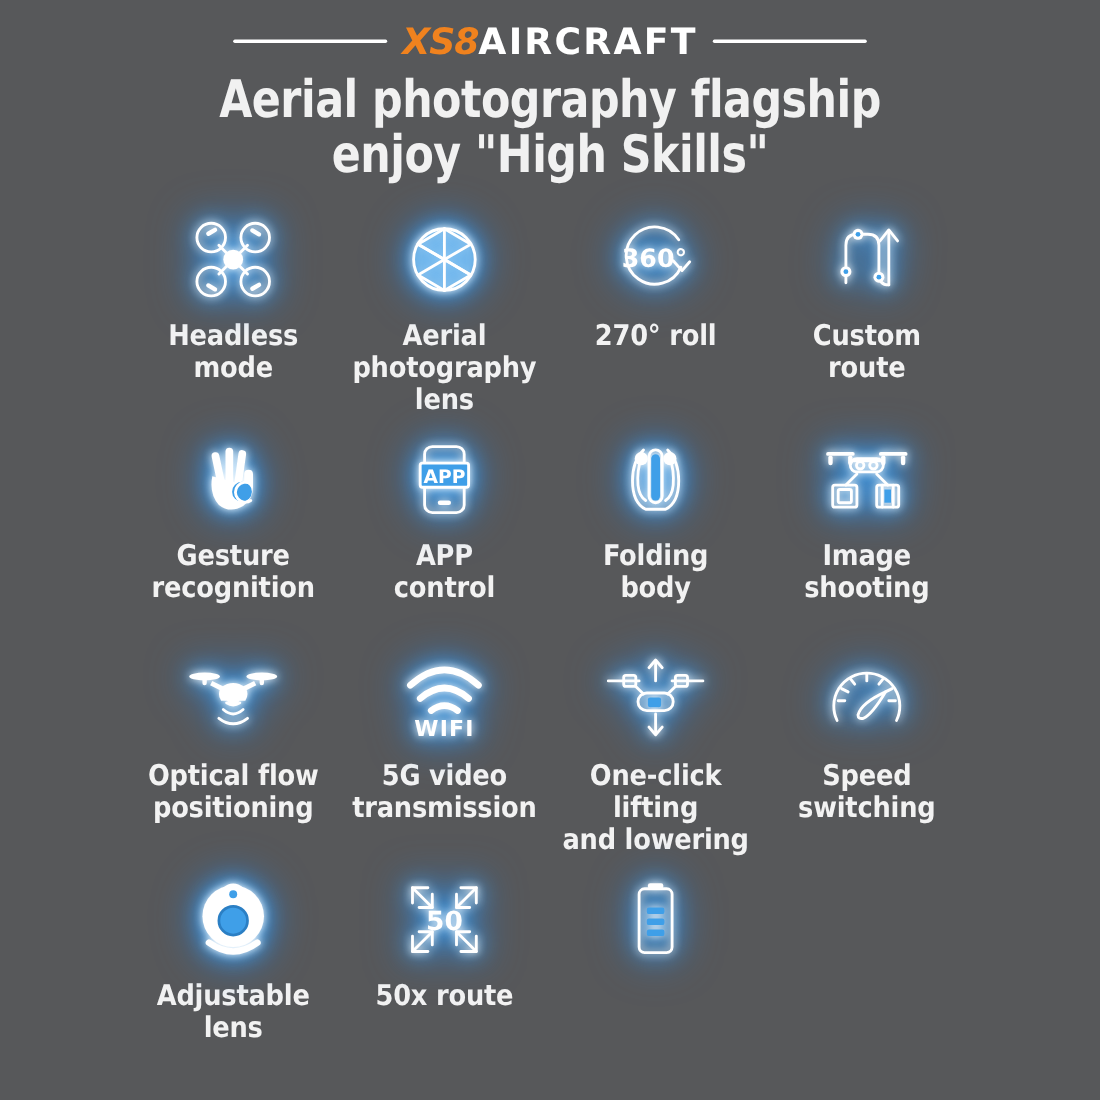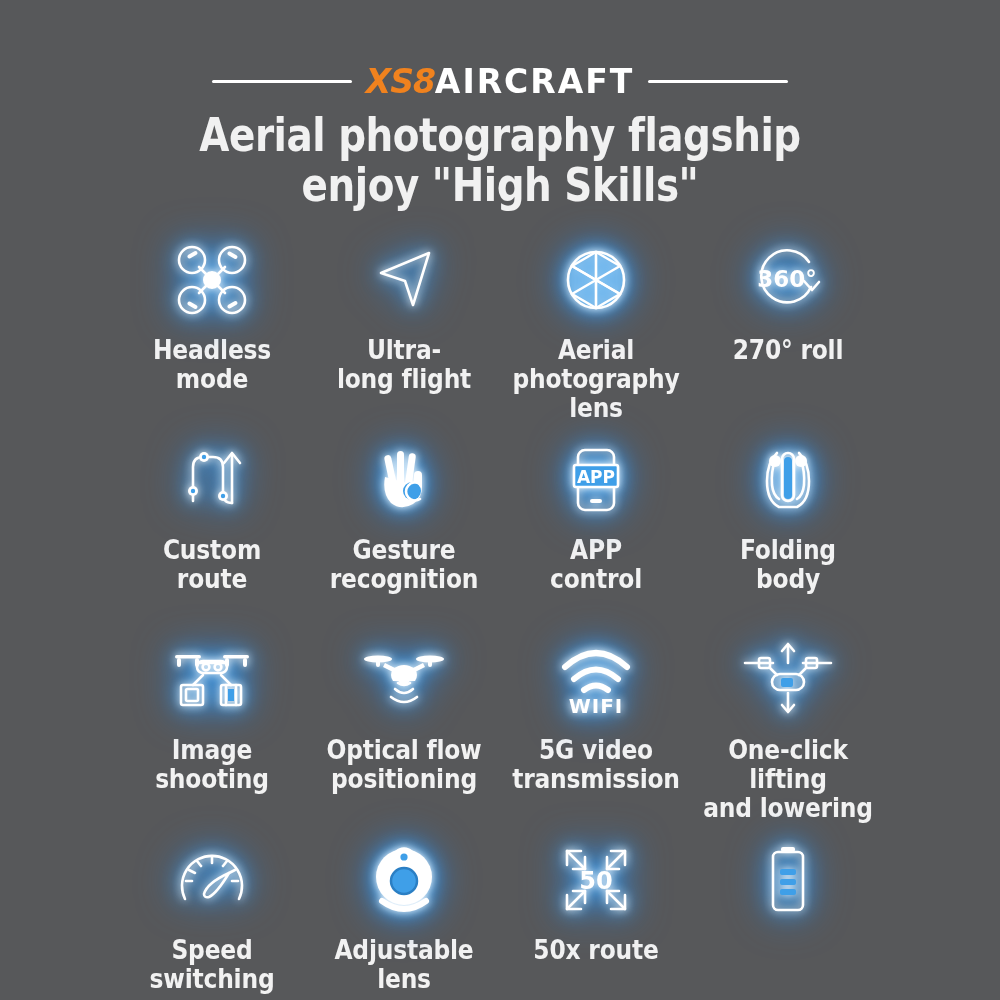--- a/index.html
+++ b/index.html
@@ -7,21 +7,21 @@
     width: 1000px; height: 1000px;
     background: #57585a;
     font-family: "DejaVu Sans", sans-serif;
     overflow: hidden;
   }
   .page { position: relative; width: 1000px; height: 1000px; background: #57585a; }
 
   
   .brand-bar {
     display: flex; align-items: center; justify-content: center;
-    gap: 14px; padding-top: 22px; height: 52px; margin-top: 44px;
+    gap: 14px; padding-top: 22px; height: 52px;
   }
   .rule { height: 3px; width: 140px; background: #ffffff; border-radius: 2px; }
   .brand-text {
     font-family: "DejaVu Sans", sans-serif;
     font-weight: bold; font-size: 33px; letter-spacing: 1px;
     white-space: nowrap; line-height: 1;
   }
   .brand-xs8 { color: #f0821e; font-style: italic; letter-spacing: -1px; }
   .brand-aircraft { color: #ffffff; letter-spacing: 2px; font-weight: 600; }
 
@@ -119,29 +119,20 @@
             <rect x="54" y="12" width="11" height="4" rx="2" transform="rotate(30 59 14)"></rect>
             <rect x="14" y="62" width="11" height="4" rx="2" transform="rotate(30 19 64)"></rect>
             <rect x="54" y="62" width="11" height="4" rx="2" transform="rotate(-30 59 64)"></rect>
           </g>
         </svg>
       </div>
       <div class="caption">Headless
 mode</div>
     </div>
 
-    <div class="cell">
-      <div class="icon-wrap">
-        <svg width="78" height="78" viewBox="0 0 78 78">
-          <path class="neon-stroke" d="M64 12 L16 32 L40 40 L48 64 Z"></path>
-        </svg>
-      </div>
-      <div class="caption">Ultra-
-long flight</div>
-    </div>
 
     <div class="cell">
       <div class="icon-wrap">
         <svg width="78" height="78" viewBox="0 0 78 78">
           <circle class="neon-blue" cx="39" cy="39" r="28" opacity="0.55"></circle>
           <g class="neon-stroke">
             <circle cx="39" cy="39" r="28"></circle>
             <path d="M39 11 L39 39 L15 25"></path>
             <path d="M63 25 L39 39 L63 53"></path>
             <path d="M39 67 L39 39 L63 53"></path>

